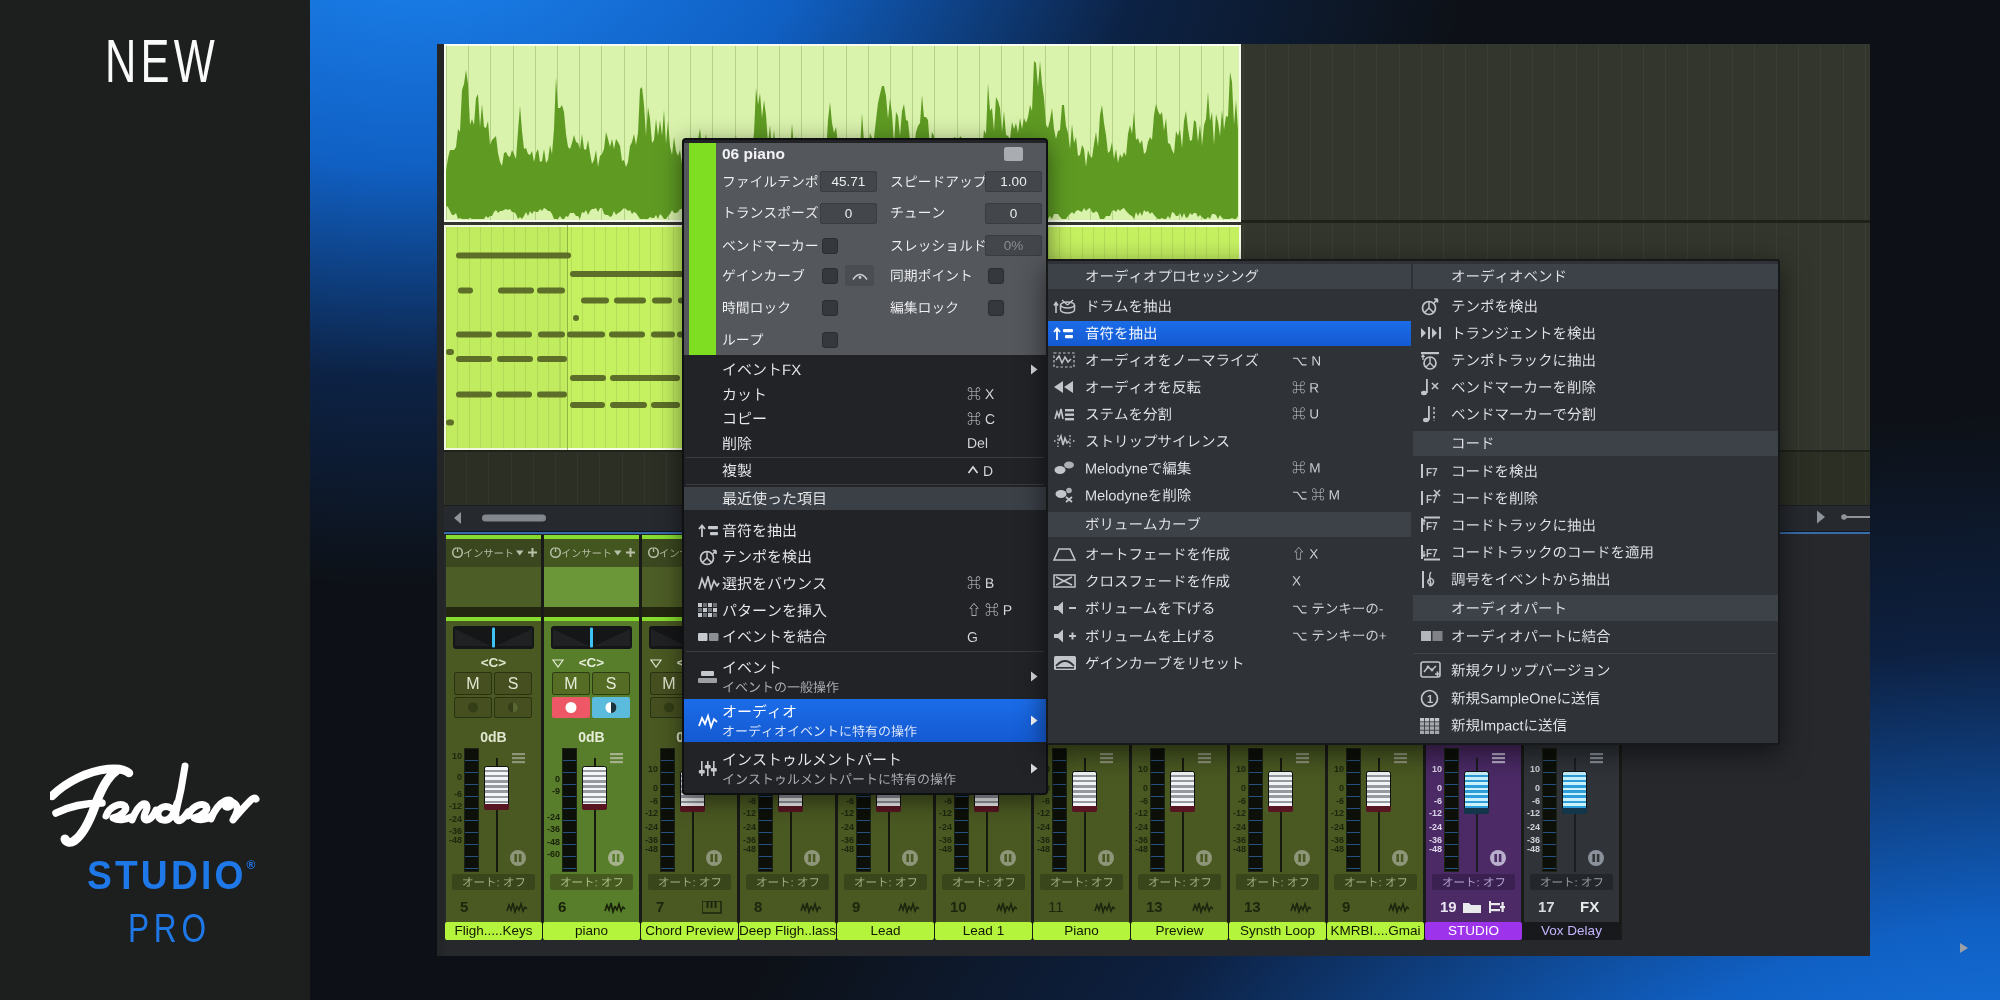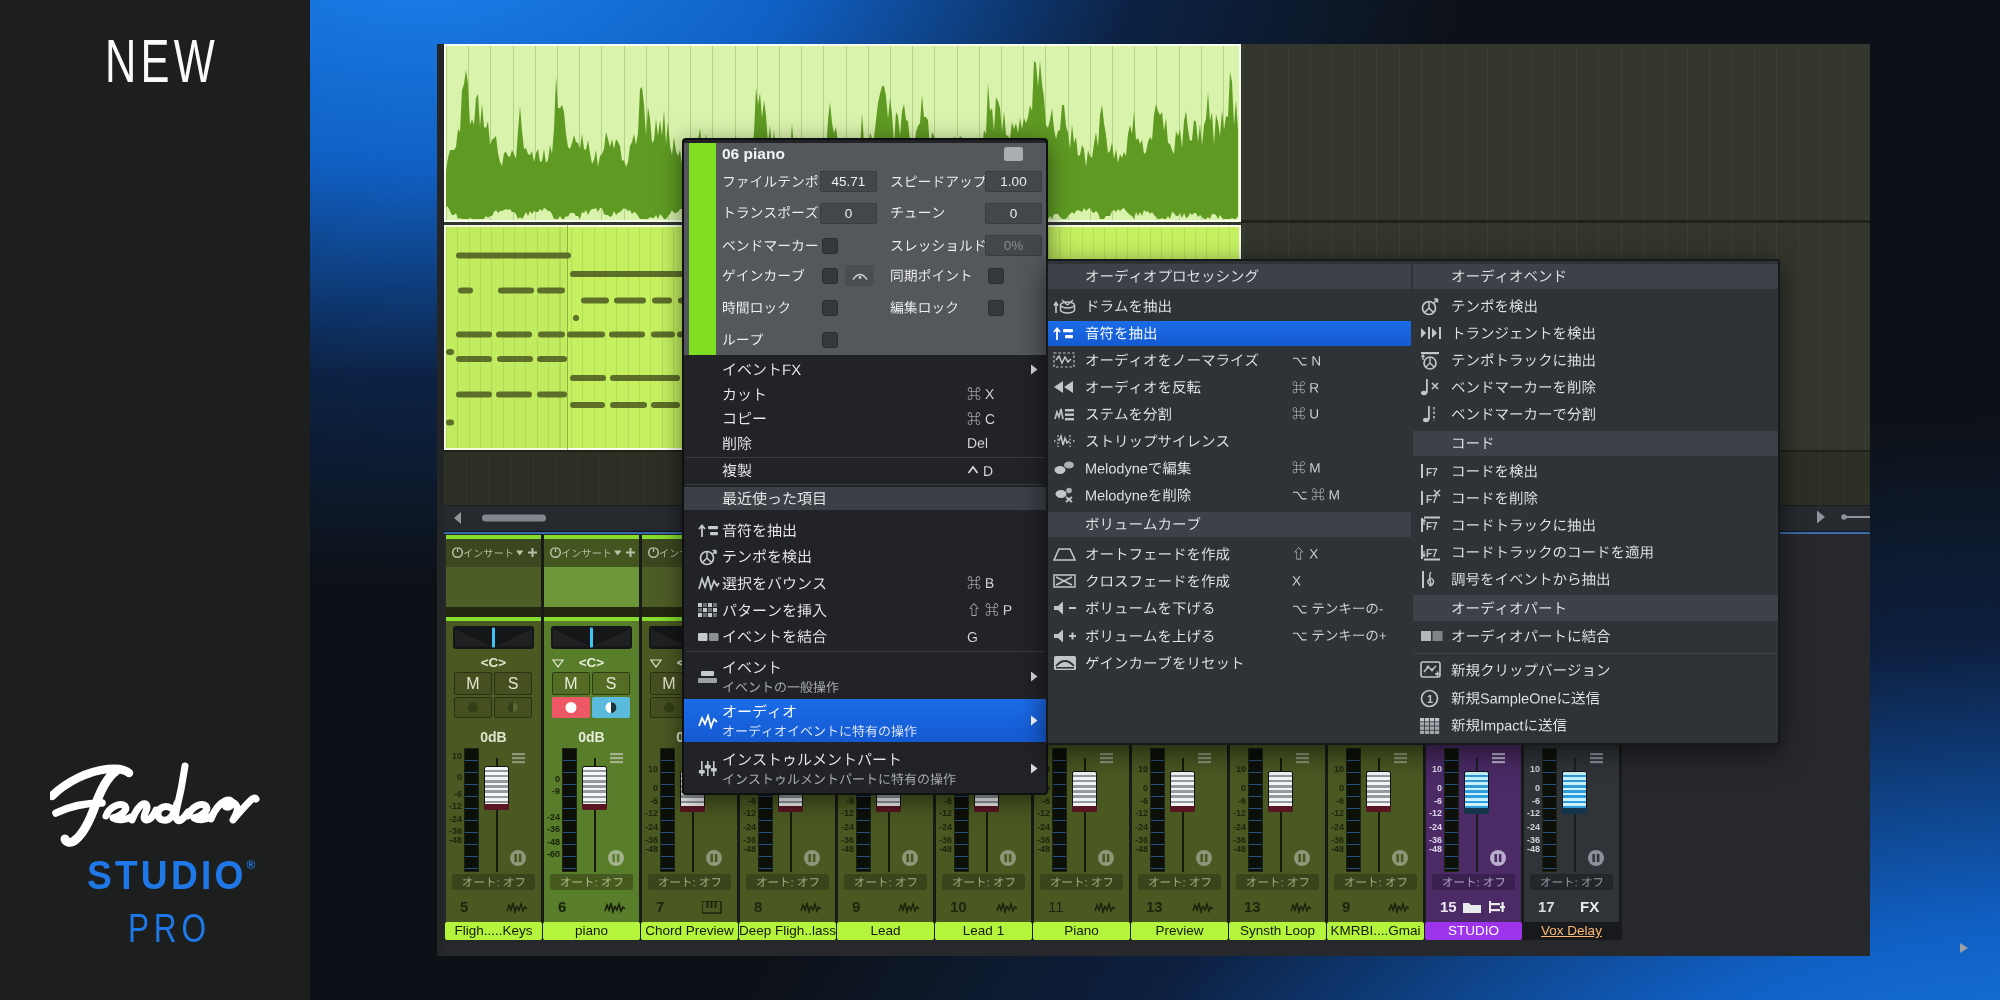--- a/index.html
+++ b/index.html
@@ -1110,21 +1110,21 @@
     <svg class="a" style="left:1441.5px;top:874.2px" width="65.9" height="16.1">
       <g fill="#b9a8d6" transform="translate(0,12.3) scale(0.7667)">
         <use href="#g30aa" x="0.0"></use>
         <use href="#g30fc" x="15.0"></use>
         <use href="#g30c8" x="30.0"></use>
         <use href="#g3a" x="45.0"></use>
         <use href="#g30aa" x="53.4"></use>
         <use href="#g30d5" x="68.4"></use>
       </g>
     </svg>
-    <div style="position:absolute;left:1440px;top:898px;font-size:15px;font-weight:bold;color:#e8e4f0;">15</div>
+    <div style="position:absolute;left:1440px;top:898px;font-size:15px;font-weight:bold;color:#e8e4f0;">19</div>
     <svg class="a" style="left:1462px;top:900px" width="20" height="14">
       <path d="M1,3 h6 l2,2 h10 v8 h-18 z" fill="#e8eaec"></path>
     </svg>
     <svg class="a" style="left:1488px;top:899px" width="18" height="16">
       <rect x="1" y="2" width="2" height="12" fill="#e8eaec"></rect>
       <rect x="3" y="4" width="9" height="2.2" fill="#e8eaec"></rect>
       <rect x="3" y="10" width="9" height="2.2" fill="#e8eaec"></rect>
       <rect x="12" y="7" width="5" height="2.2" fill="#e8eaec"></rect>
       <rect x="13.5" y="3" width="2.2" height="10" fill="#e8eaec"></rect>
     </svg>
@@ -1199,21 +1199,21 @@
         <use href="#g30aa" x="0.0"></use>
         <use href="#g30fc" x="15.0"></use>
         <use href="#g30c8" x="30.0"></use>
         <use href="#g3a" x="45.0"></use>
         <use href="#g30aa" x="53.4"></use>
         <use href="#g30d5" x="68.4"></use>
       </g>
     </svg>
     <div style="position:absolute;left:1538px;top:898px;font-size:15px;font-weight:bold;color:#d8dbdf;">17</div>
     <div style="position:absolute;left:1580px;top:898px;font-size:15px;font-weight:bold;color:#e8eaec;">FX</div>
-    <div style="left:1523px;top:922px;width:97px;height:18px;background:#17191d;border-radius:2px;color:#fdba74;font-size:13.5px;text-align:center;line-height:18px;font-weight:400;white-space:nowrap;overflow:hidden;text-decoration:underline;">Vox Delay</div>
+    <div style="left:1523px;top:922px;width:97px;height:18px;background:#17191d;border-radius:2px;color:#c4b5fd;font-size:13.5px;text-align:center;line-height:18px;font-weight:400;white-space:nowrap;overflow:hidden;">Vox Delay</div>
     <svg class="a" style="left:1958px;top:941px" width="12" height="14">
       <polygon points="2,2 10,7 2,12" fill="#9ba0a6"></polygon>
     </svg>
     <div style="left:682px;top:138px;width:366px;height:657px;background:#212327;border:2px solid #0f1011;border-radius:4px;box-sizing:border-box;box-shadow:0 6px 24px rgba(0,0,0,0.5);"></div>
     <div style="left:684px;top:143px;width:362px;height:212px;background:#54575c;"></div>
     <div style="left:689px;top:143px;width:27px;height:212px;background:#7fdd22;"></div>
     <div style="position:absolute;left:722px;top:145px;font-size:15.5px;font-weight:bold;color:#f2f3f4;">06 piano</div>
     <div style="left:1004px;top:147px;width:19px;height:14px;background:#a9adb2;border-radius:2.5px;"></div>
     <svg class="a" style="left:722.0px;top:171.8px" width="98.6" height="19.3">
       <g fill="#f0f1f3" transform="translate(0,14.7) scale(0.9200)">

